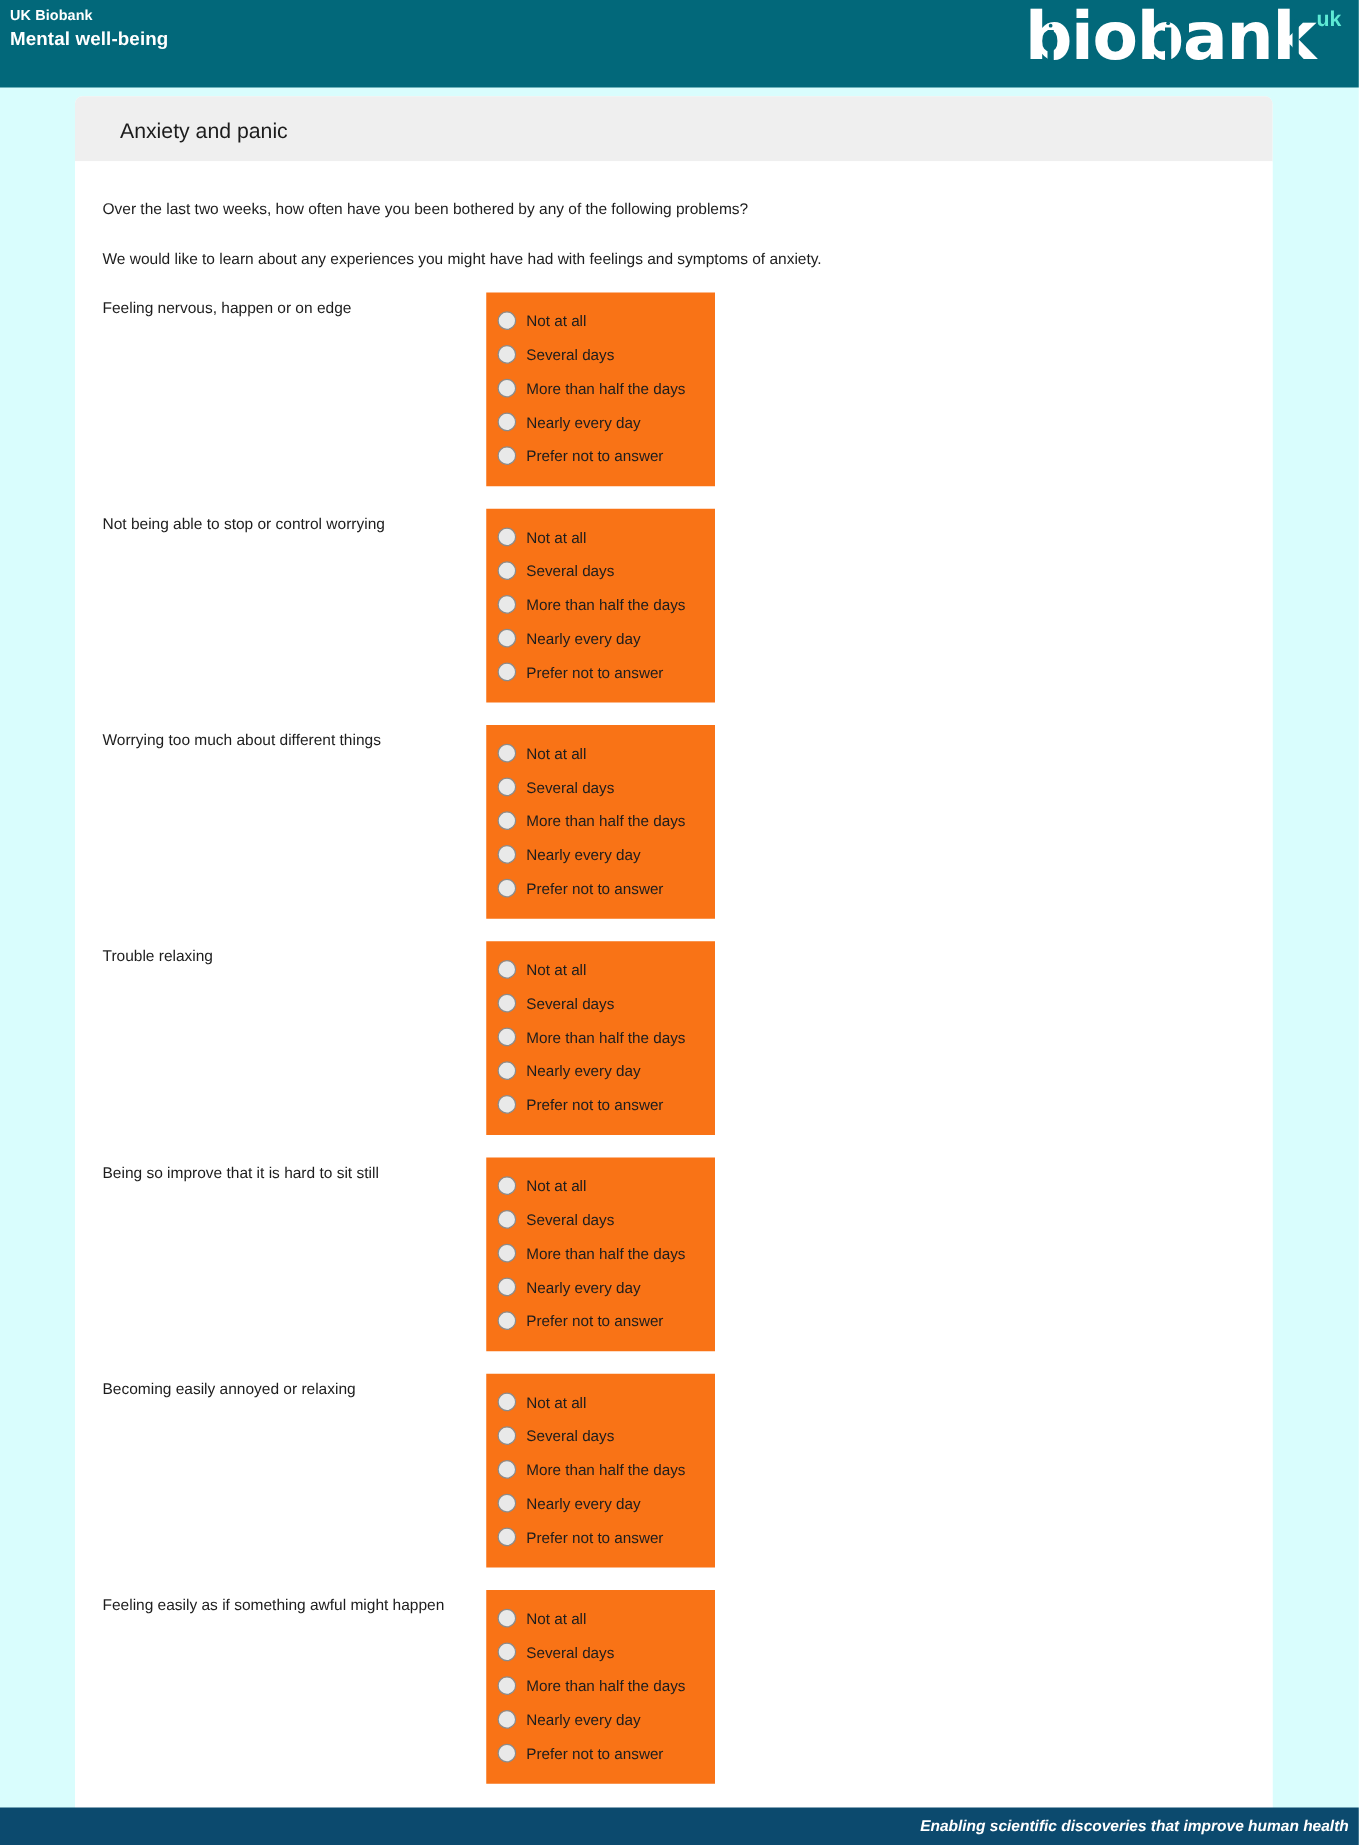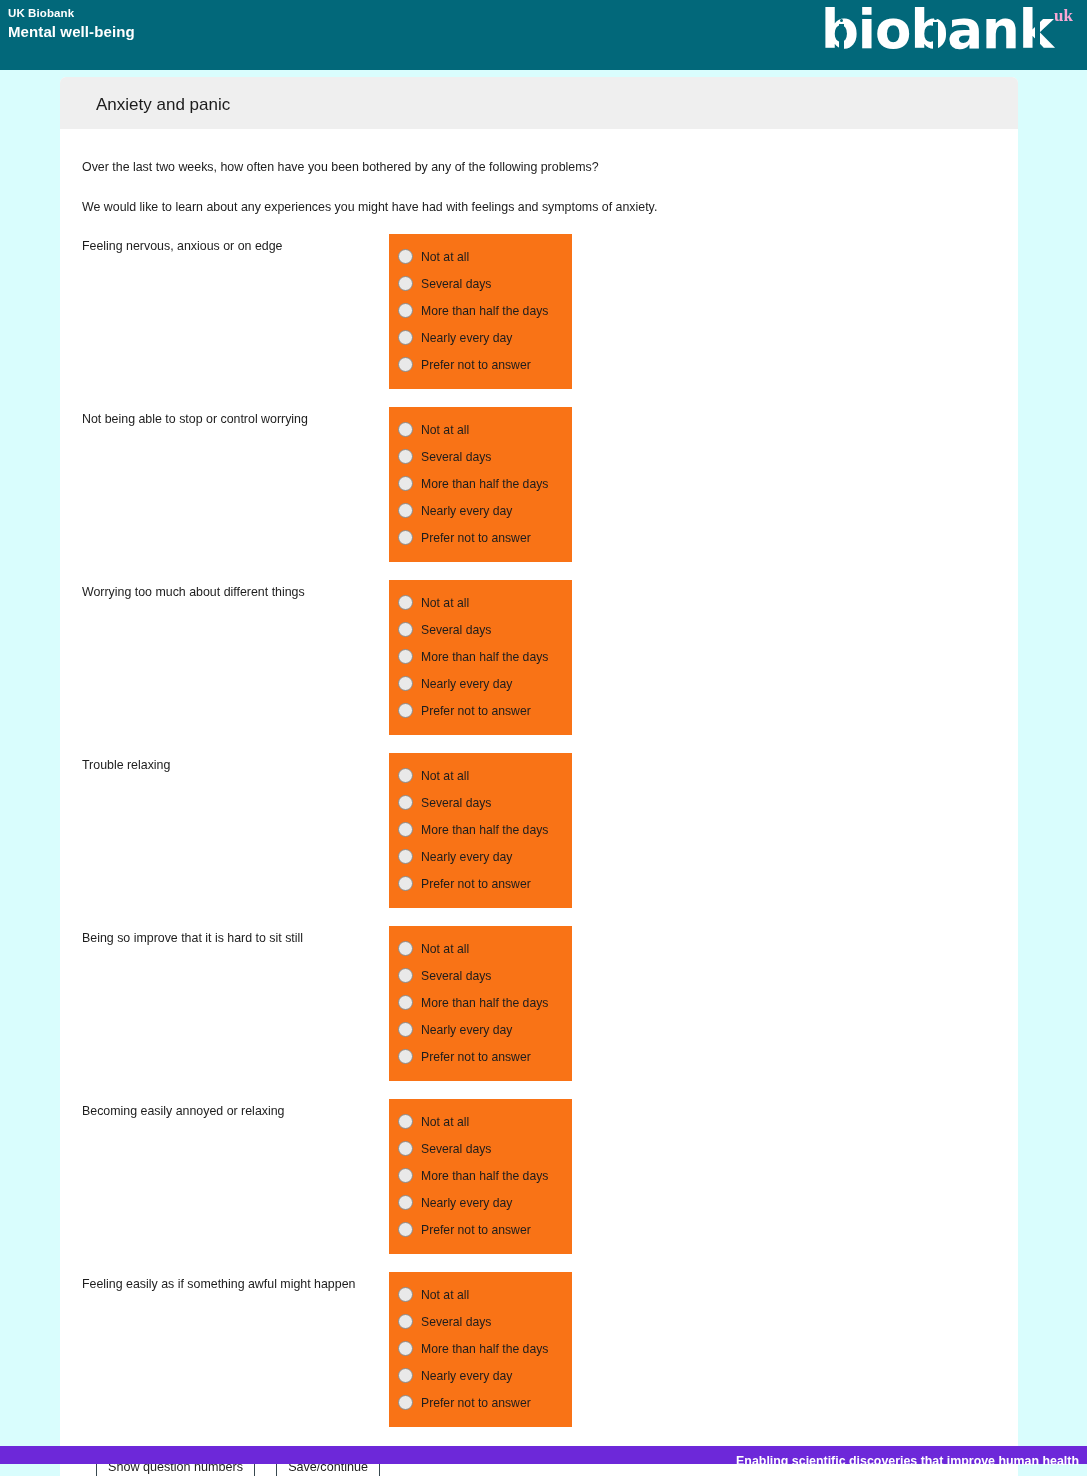--- a/index.html
+++ b/index.html
@@ -52,24 +52,24 @@
   .logo-word {
     font-family: "DejaVu Sans", sans-serif;
     font-size: 53px;
     font-weight: bold;
     color: #ffffff;
     line-height: 56px;
     letter-spacing: -1px;
     position: relative;
   }
   .logo-uk {
-    font-family: Liberation Serif, serif;
+    font-family: Liberation Sans, sans-serif;
     font-size: 17px;
     font-weight: bold;
-    color: #f9a8d4;
+    color: #5eead4;
     line-height: 20px;
     margin-top: 4px;
     margin-left: 1px;
   }
   .figs {
     position: absolute;
     left: 0; top: 0; right: 0; bottom: 0;
     pointer-events: none;
   }
   .fig {
@@ -180,22 +180,23 @@
     cursor: pointer;
     white-space: nowrap;
   }
 
   
   .bottombar {
     position: absolute;
     left: 0;
     top: 1446px;
     width: 1087px;
-    height: 18px;
-    background: #6d28d9;
+    height: 30px;
+    background: #0c4a6e;
+    font-style: italic;
   }
   .bottombar-text {
     position: absolute;
     right: 8px;
     top: 6px;
     color: #ffffff;
     font-size: 12.4px;
     font-weight: bold;
     line-height: 18px;
   }
@@ -226,21 +227,21 @@
     <div class="card-title">Anxiety and panic</div>
   </div>
 
   <div class="card-body">
 
     <div class="intro-line second">Over the last two weeks, how often have you been bothered by any of the following problems?</div>
     <div class="intro-line">We would like to learn about any experiences you might have had with feelings and symptoms of anxiety.</div>
 
     <div id="questions-container">
         <div class="question">
-          <div class="q-text">Feeling nervous, anxious or on edge</div>
+          <div class="q-text">Feeling nervous, happen or on edge</div>
           <div class="options">
             <div class="option">
               <span class="radio"></span>
               <span class="option-label">Not at all</span>
             </div>
             <div class="option">
               <span class="radio"></span>
               <span class="option-label">Several days</span>
             </div>
             <div class="option">

